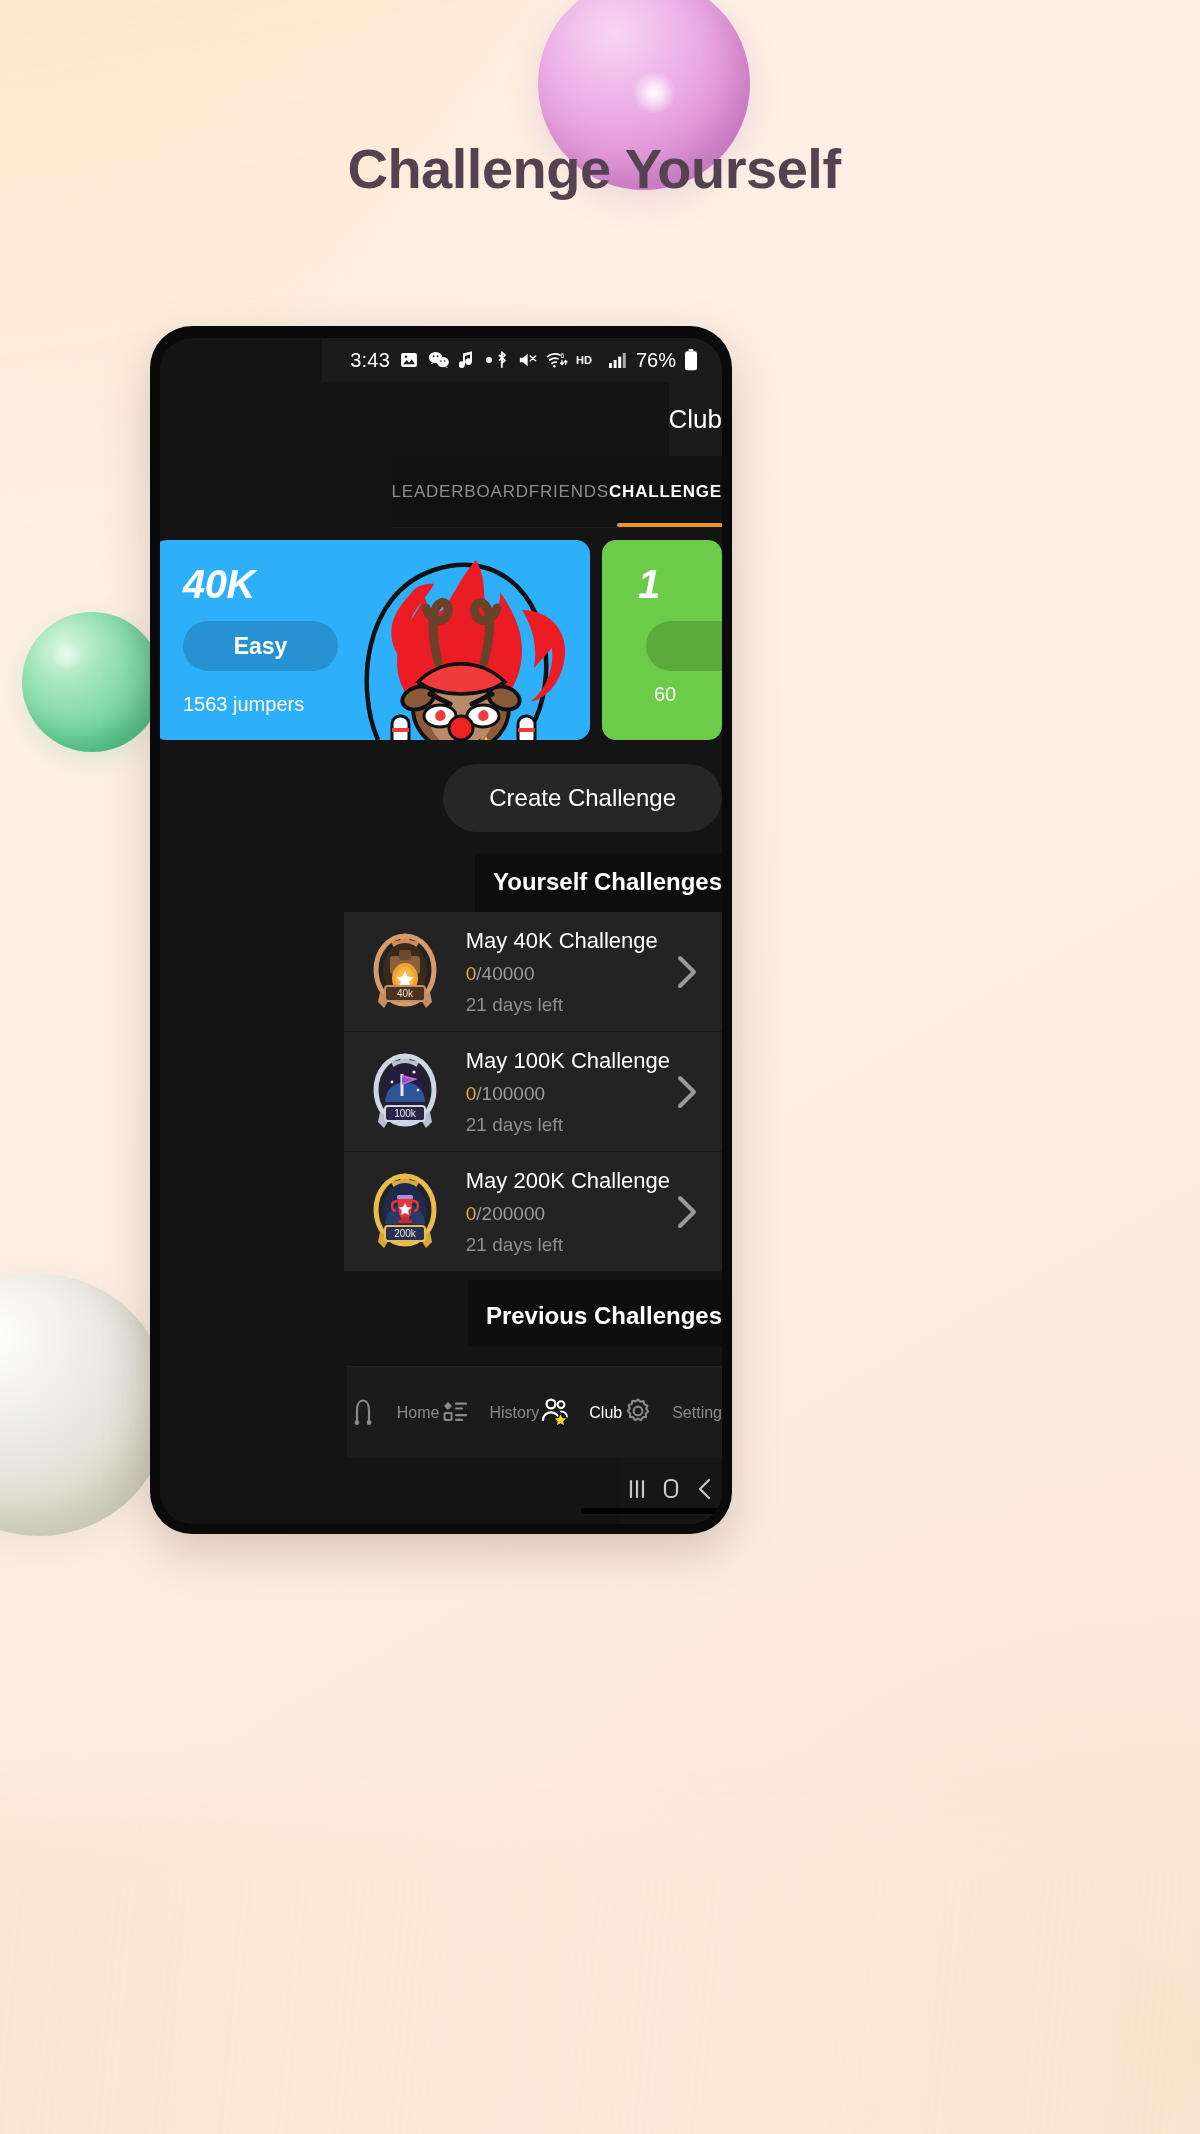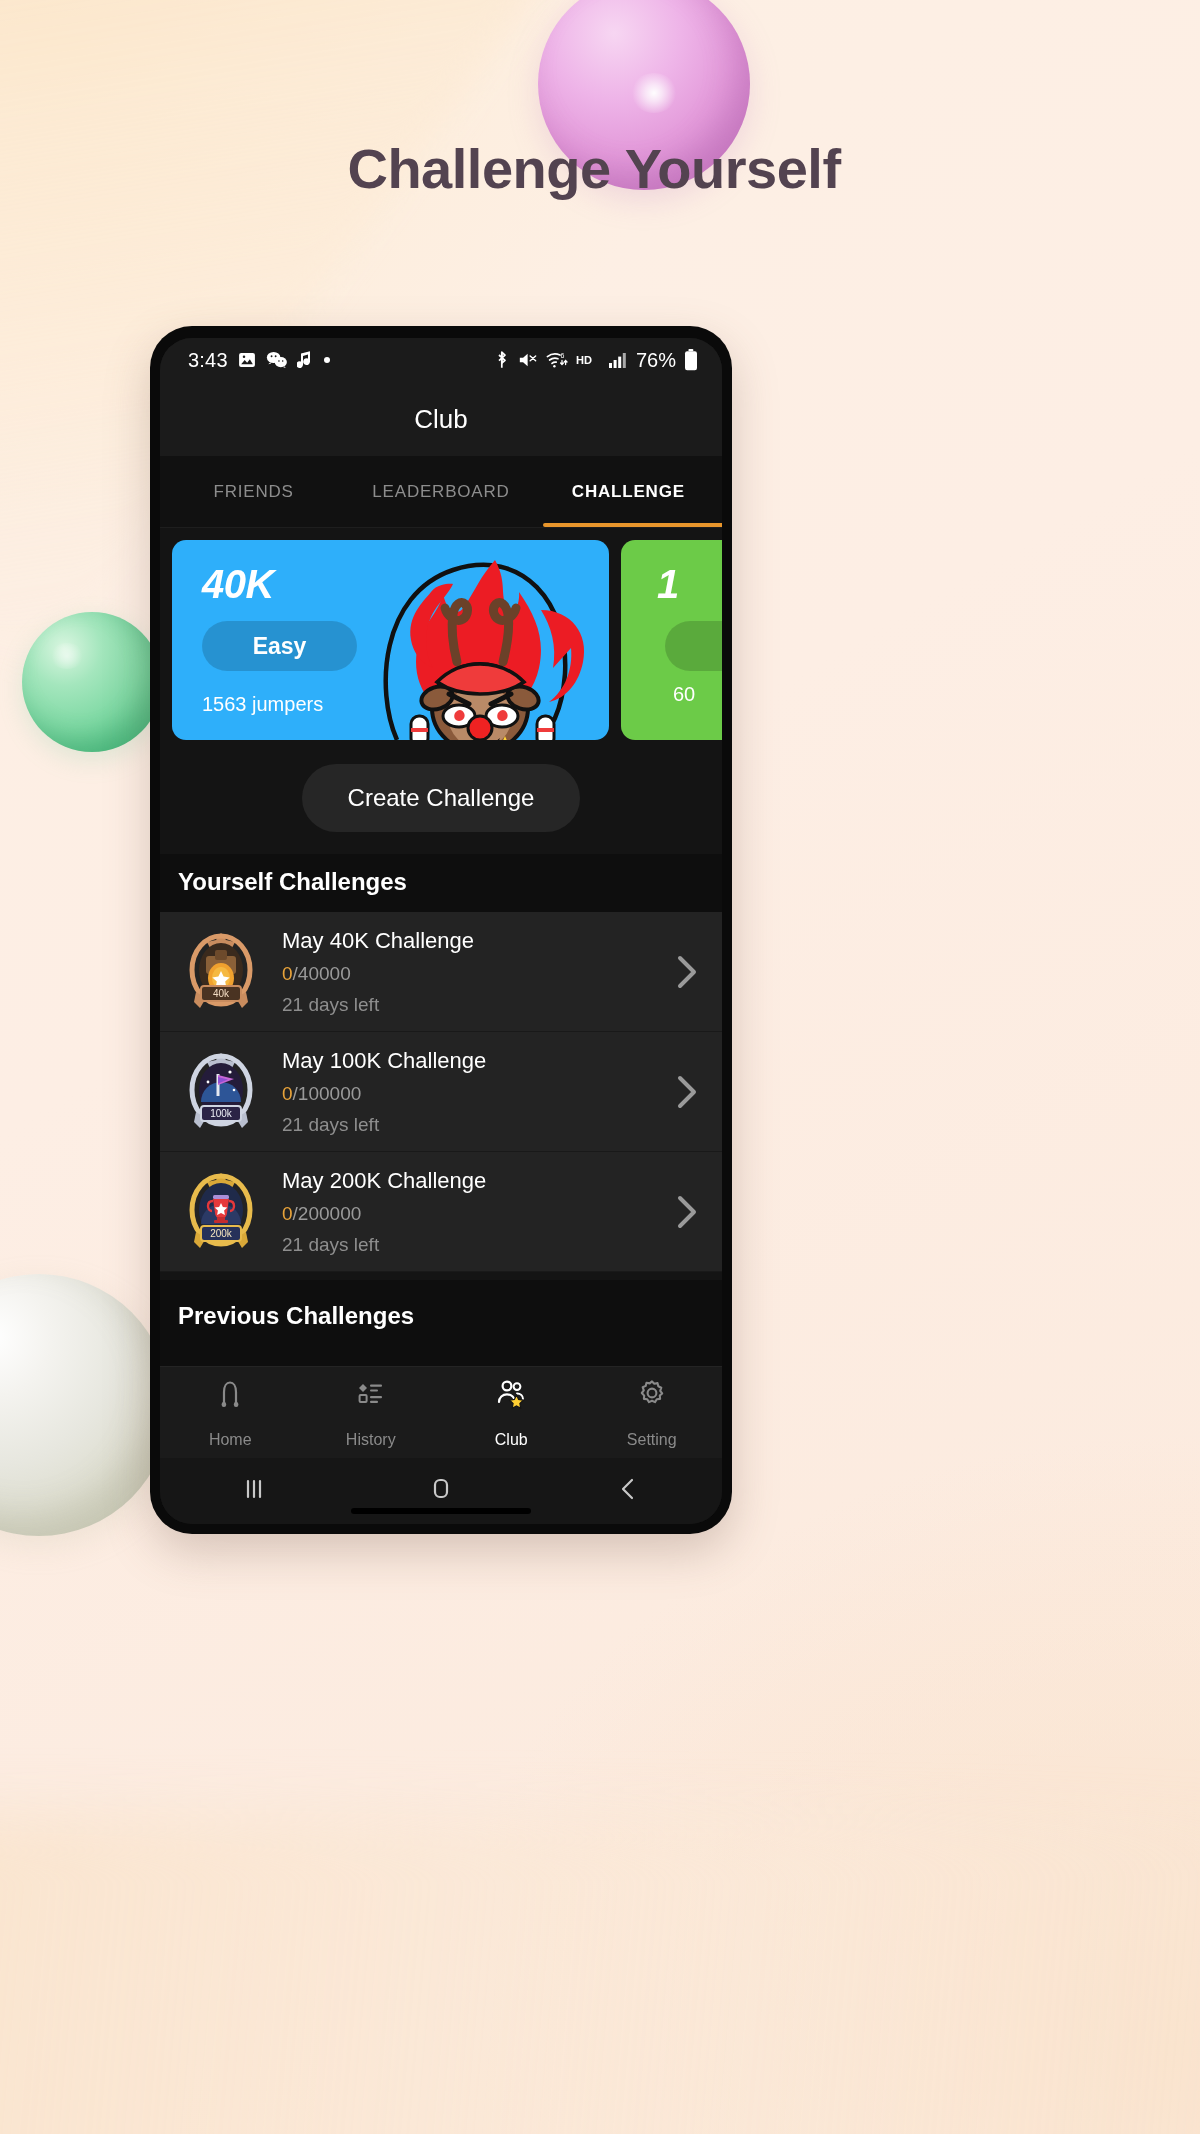--- a/index.html
+++ b/index.html
@@ -81,21 +81,21 @@
     border-radius:42px;
     padding:12px 10px 10px 10px;
     box-shadow:0 18px 46px rgba(120,90,80,.28);
   }
   .screen {
     width:100%; height:100%;
     background:#141414;
     border-radius:32px;
     overflow:hidden;
     position:relative;
-    display:flex; flex-direction:column;
+    display:flex; flex-direction:column;align-items:flex-end;
   }
 
   
   .statusbar {
     height:44px; flex:0 0 44px;
     display:flex; align-items:center; justify-content:space-between;
     padding:0 24px 0 28px;
     color:#fff;
     background:#1b1b1b;
   }
@@ -204,21 +204,21 @@
   .spacer { flex:1; background:#0e0e0e; }
 
   
   .bottomnav {
     flex:0 0 92px;
     background:#1b1b1b;
     display:flex; align-items:center;
     border-top:1px solid #242424;
   }
   .navitem {
-    flex:1; display:flex; flex-direction:column; align-items:center; gap:18px;
+    flex:1; display:flex; flex-direction:row; align-items:center; gap:18px;
     color:#8a8a8a; font-size:16px;
   }
   .navitem.active { color:#fff; }
 
   
   .androidnav {
     flex:0 0 66px; background:#161616;
     display:flex; align-items:center; justify-content:space-around;
     position:relative;
   }
@@ -329,22 +329,22 @@
             </svg>
         </span>
       </div>
     </div>
 
     <div class="titlebar">
       <span>Club</span>
     </div>
 
     <div class="tabs">
+      <div class="tab">LEADERBOARD</div>
       <div class="tab">FRIENDS</div>
-      <div class="tab">LEADERBOARD</div>
       <div class="tab active">CHALLENGE</div>
     </div>
 
     <div class="carousel">
 
       <div class="card card-blue">
         <div class="card-inner">
           <div class="card-num">40K</div>
           <div class="card-badge">Easy</div>
           <div class="card-sub">1563 jumpers</div>

